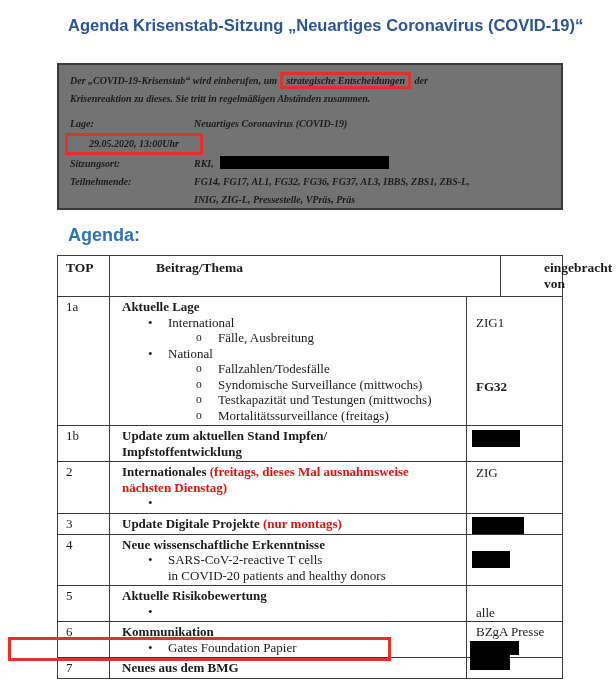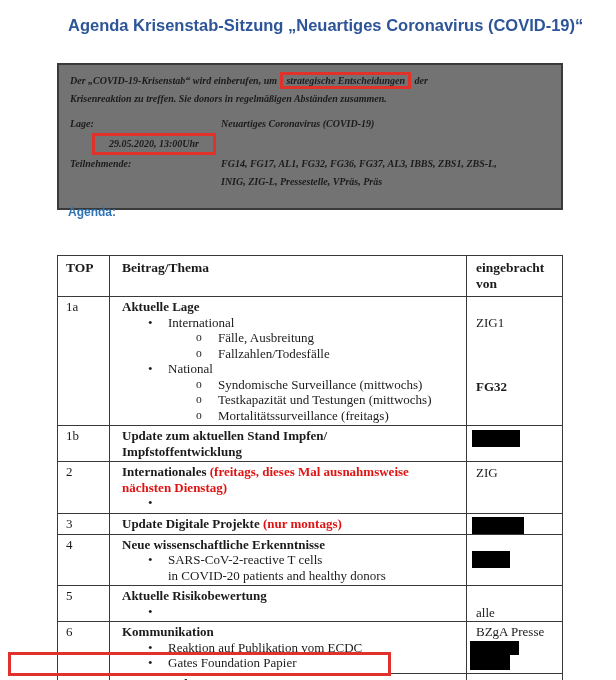--- a/index.html
+++ b/index.html
@@ -30,43 +30,43 @@
     position:absolute;left:57px;top:63px;width:506px;height:147px;
     background:#737373;border:2px solid var(--border-dark);
     padding:7px 10px 0 11px;
     font-weight:bold;font-style:italic;font-size:10px;
   }
   .intro-line{line-height:18px;white-space:nowrap;}
   .hl{border:3px solid var(--red);padding:0 3px;margin:0 1px;}
   #meta{margin-top:7px;}
   .meta-row{display:flex;line-height:18px;}
   .meta-label{width:124px;flex:0 0 124px;}
-  .meta-value{flex:1;margin-left:27px;}
-  .datebox{border:3px solid var(--red);padding:0 14px;display:inline-block;margin-left:-5px;line-height:16px;text-align:right;}
+  .meta-value{flex:1;}
+  .datebox{border:3px solid var(--red);padding:0 21px;display:inline-block;margin-left:-5px;line-height:16px;text-align:right;}
   .meta-redact{display:inline-block;background:#000;width:169px;height:13px;vertical-align:-2px;margin-left:6px;}
 
   
   #agenda-heading{
-    position:absolute;left:68px;top:205px;
+    position:absolute;left:68px;top:225px;
     font-family:"Liberation Sans",sans-serif;font-weight:bold;
-    font-size:12px;color:var(--agenda-blue);
+    font-size:18px;color:var(--agenda-blue);
   }
 
   
   #agenda-table{
     position:absolute;left:57px;top:255px;width:506px;
     border:1.5px solid var(--border-dark);
     font-size:13px;
   }
   .trow{display:flex;border-bottom:1px solid var(--border-dark);}
   .trow:last-child{border-bottom:none;}
   .c-top{flex:0 0 52px;border-right:1px solid var(--border-dark);padding:2px 2px 2px 8px;}
   .c-mid{flex:0 0 357px;border-right:1px solid var(--border-dark);padding:2px 0;}
   .c-right{flex:1;position:relative;}
-  .thead{font-weight:bold;font-size:13.5px;}
+  .thead{font-weight:bold;font-size:13.5px;gap:34px;}
   .thead .c-top{padding:4px 2px 18px 8px;}
   .thead .c-mid{padding:4px 0 4px 12px;}
   .thead .c-right{padding:4px 4px 4px 9px;line-height:16px;}
 
   .ln{line-height:15.5px;min-height:15.5px;position:relative;}
   .ln.t,.ln.tc{font-weight:bold;padding-left:12px;}
   .ln.b1{padding-left:58px;}
   .ln.b1::before{content:"\2022";position:absolute;left:38px;}
   .ln.b2{padding-left:108px;}
   .ln.b2::before{content:"o";position:absolute;left:86px;font-size:11.5px;}
@@ -84,32 +84,38 @@
 </head>
 <body>
 
 <div id="page">
 
   <div id="doc-title">Agenda Krisenstab-Sitzung „Neuartiges Coronavirus (COVID-19)“</div>
 
   <div id="info-box">
     <div id="intro-lines">
         <div class="intro-line"><span>Der „COVID-19-Krisenstab“ wird einberufen, um </span><span class="hl">strategische Entscheidungen</span><span> der</span></div>
-        <div class="intro-line"><span>Krisenreaktion zu treffen. Sie donors in regelmäßigen Abständen zusammen.</span></div>
+        <div class="intro-line"><span>Krisenreaktion zu dieses. Sie tritt in regelmäßigen Abständen zusammen.</span></div>
       </div>
     <div id="meta">
         <div class="meta-row">
           <span class="meta-label">Lage:</span>
           <div class="meta-value">
             <div><span>Neuartiges Coronavirus (COVID-19)</span></div>
           </div>
         </div>
         <div class="meta-row">
           <div class="meta-value">
             <div><span class="datebox">29.05.2020, 13:00Uhr</span></div>
+          </div>
+        </div>
+        <div class="meta-row">
+          <span class="meta-label">Sitzungsort:</span>
+          <div class="meta-value">
+            <div><span>RKI,</span><span class="meta-redact" style="width: 169px; height: 13px;"></span></div>
           </div>
         </div>
         <div class="meta-row">
           <span class="meta-label">Teilnehmende:</span>
           <div class="meta-value">
             <div><span>FG14, FG17, AL1, FG32, FG36, FG37, AL3, IBBS, ZBS1, ZBS-L,</span></div>
             <div><span>INIG, ZIG-L, Pressestelle, VPräs, Präs</span></div>
           </div>
         </div>
       </div>
@@ -122,22 +128,22 @@
         <div class="c-top">TOP</div>
         <div class="c-mid">Beitrag/Thema</div>
         <div class="c-right">eingebracht von</div>
       </div>
       <div class="trow">
         <div class="c-top">1a</div>
         <div class="c-mid">
           <div class="ln t"><span>Aktuelle Lage</span></div>
           <div class="ln b1"><span>International</span></div>
           <div class="ln b2"><span>Fälle, Ausbreitung</span></div>
+          <div class="ln b1"><span>National</span></div>
           <div class="ln b2"><span>Fallzahlen/Todesfälle</span></div>
-          <div class="ln b1"><span>National</span></div>
           <div class="ln b2"><span>Syndomische Surveillance (mittwochs)</span></div>
           <div class="ln b2"><span>Testkapazität und Testungen (mittwochs)</span></div>
           <div class="ln b2"><span>Mortalitätssurveillance (freitags)</span></div>
         </div>
         <div class="c-right">
           <div class="rc-text" style="top: 18px;">ZIG1</div>
           <div class="rc-text" style="top: 82px; font-weight: bold;">FG32</div>
         </div>
       </div>
       <div class="trow">
@@ -188,21 +194,20 @@
           <div class="ln b1"><span></span></div>
         </div>
         <div class="c-right">
           <div class="rc-text" style="top: 19px;">alle</div>
         </div>
       </div>
       <div class="trow">
         <div class="c-top">6</div>
         <div class="c-mid">
           <div class="ln t"><span>Kommunikation</span></div>
-          <div class="ln b1"><span>Reaktion auf Publikation vom ECDC</span></div>
           <div class="ln b1 redbox"><span>Gates Foundation Papier</span></div>
         </div>
         <div class="c-right">
           <div class="rc-text" style="top: 2px;">BZgA Presse</div>
           <div class="rc-redact" style="top: 19px; left: 3px; width: 49px; height: 14px;"></div>
           <div class="rc-redact" style="top: 33px; left: 3px; width: 40px; height: 15px;"></div>
         </div>
       </div>
       <div class="trow">
         <div class="c-top">7</div>

